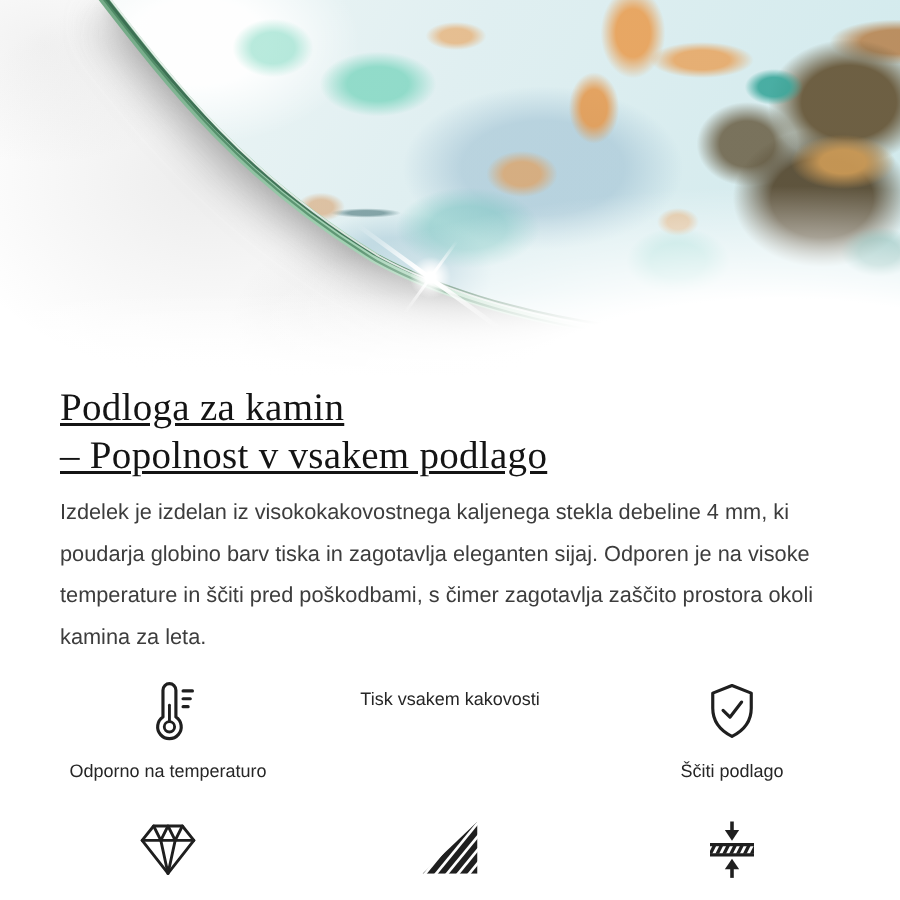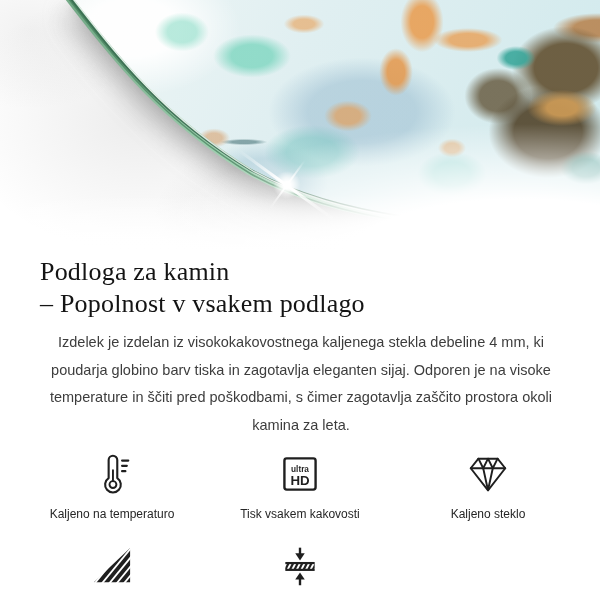--- a/index.html
+++ b/index.html
@@ -68,24 +68,24 @@
     background:linear-gradient(90deg,rgba(255,255,255,0),#fff 42%,#fff 58%,rgba(255,255,255,0));
   }
   .sparkle .ray-b{
     position:absolute;left:-30px;top:-1px;width:60px;height:2px;transform:rotate(-54deg);
     background:linear-gradient(90deg,rgba(255,255,255,0),#fff 45%,#fff 55%,rgba(255,255,255,0));
   }
   
   .content{padding:0 40px;}
   h1.title{
     margin:6px 0 0 0;font-family:"Liberation Serif","DejaVu Serif",serif;
-    font-weight:400;font-size:26px;line-height:32px;color:#141414;letter-spacing:.2px;
+    font-weight:400;font-size:26px;line-height:32px;color:#141414;letter-spacing:.2px;text-decoration:underline;
   }
   p.desc{
-    margin:9px 0 0 0;width:522px;font-size:14.5px;line-height:27.5px;color:#3d3d3d;text-align:center;
+    margin:9px 0 0 0;width:522px;font-size:14.5px;line-height:27.5px;color:#3d3d3d;
   }
   
   .features{
     margin-top:11px;padding:0 18px;
     display:grid;grid-template-columns:1fr 1fr 1fr;row-gap:20px;
   }
   .feature{display:flex;flex-direction:column;align-items:center;}
   .feature .ico{width:48px;height:48px;display:flex;align-items:center;justify-content:center;}
   .feature .lbl{margin-top:9px;font-size:12px;line-height:15px;color:#262626;text-align:center;}
   .icon-svg{display:block;}
@@ -137,34 +137,36 @@
     <span class="ico">
       <svg class="icon-svg" width="46" height="46" viewBox="0 0 48 48" fill="none" stroke="#1f1f1f" stroke-width="2.2" stroke-linecap="round" stroke-linejoin="round">
         <path d="M20.5,9.5 a4.5,4.5 0 0 1 9,0 V28.2 a8.2,8.2 0 1 1 -9,0 Z"></path>
         <line x1="25" y1="20" x2="25" y2="30.5" stroke-width="2"></line>
         <circle cx="25" cy="35" r="3.6" stroke-width="2"></circle>
         <line x1="34.5" y1="10" x2="41" y2="10"></line>
         <line x1="34.5" y1="15.5" x2="39.5" y2="15.5"></line>
         <line x1="34.5" y1="21" x2="38" y2="21"></line>
       </svg>
     </span>
-    <span class="lbl">Kaljeno na temperaturo</span>
-  </div>
-
-  <div class="feature">
-    <span class="ico">
-      <svg class="icon-svg" width="44" height="44" viewBox="0 0 48 48">
-        <rect x="7" y="7" width="34" height="34" rx="2.5" fill="none" stroke="#1f1f1f" stroke-width="2.6"></rect>
-        <text x="24" y="21.5" text-anchor="middle" fill="#1f1f1f" font-family="Liberation Sans, sans-serif" font-size="9" font-weight="700">ultra</text>
-        <text x="24" y="35.5" text-anchor="middle" fill="#1f1f1f" font-family="Liberation Sans, sans-serif" font-size="14.5" font-weight="800">HD</text>
-      </svg>
-    </span>
+    <span class="lbl">Odporno na temperaturo</span>
+  </div>
+
+  <div class="feature">
     <span class="lbl">Tisk vsakem kakovosti</span>
   </div>
 
+  <div class="feature">
+    <span class="ico">
+      <svg class="icon-svg" width="44" height="44" viewBox="0 0 48 48" fill="none" stroke="#1f1f1f" stroke-width="2.3" stroke-linecap="round" stroke-linejoin="round">
+        <path d="M24,5.5 L38,11 V22 C38,32 32.5,38.2 24,42.5 C15.5,38.2 10,32 10,22 V11 Z"></path>
+        <path d="M17.5,23.5 L22.5,28.5 L31,17.5"></path>
+      </svg>
+    </span>
+    <span class="lbl">Ščiti podlago</span>
+  </div>
 
   <div class="feature">
     <span class="ico">
       <svg class="icon-svg" width="46" height="46" viewBox="0 0 48 48" fill="none" stroke="#1f1f1f" stroke-width="2" stroke-linecap="round" stroke-linejoin="round">
         <path d="M14,8 H34 L42,18 L24,41 L6,18 Z"></path>
         <path d="M6,18 H42"></path>
         <path d="M14,8 L19,18 L24,8 L29,18 L34,8"></path>
         <path d="M19,18 L24,41 M29,18 L24,41"></path>
       </svg>
     </span>

